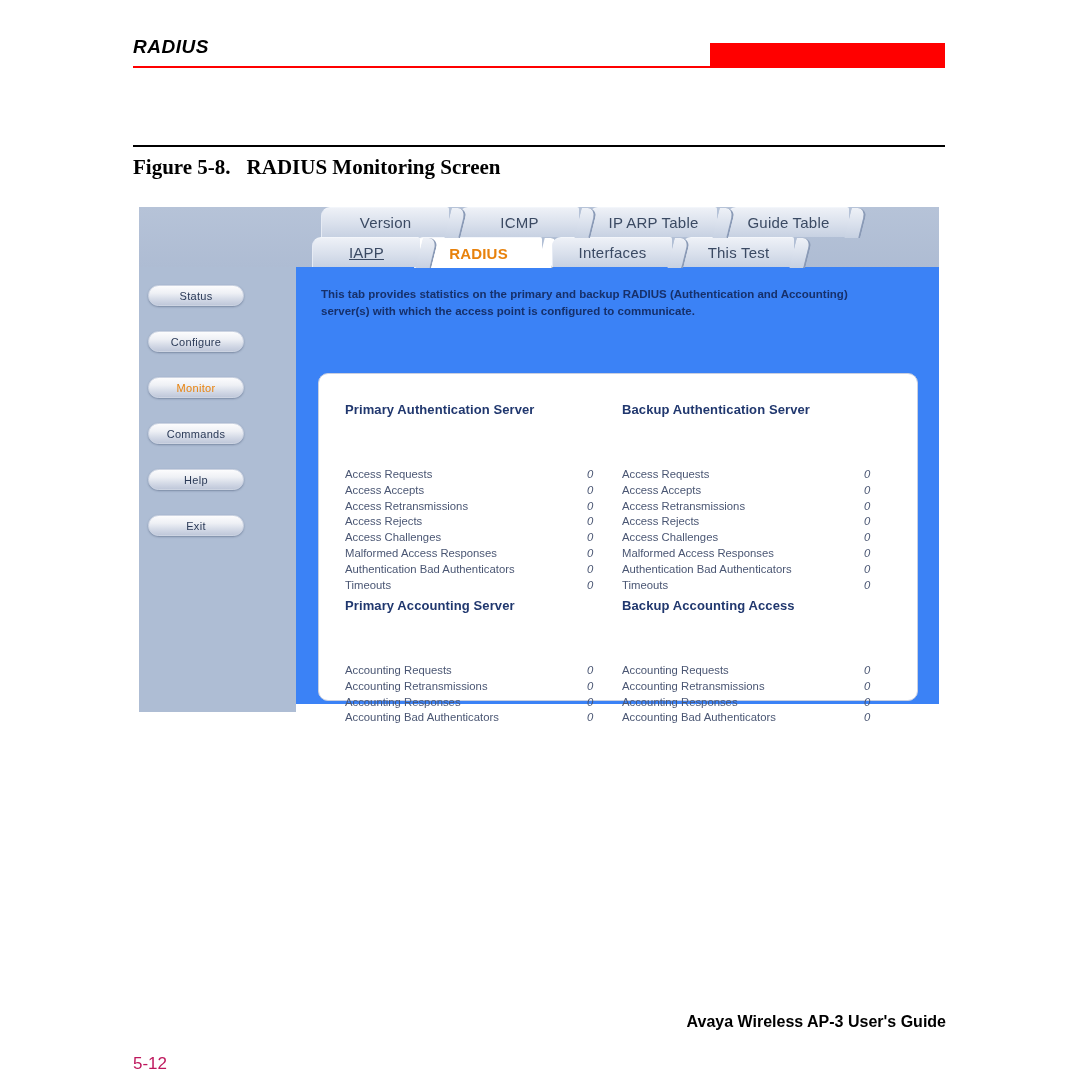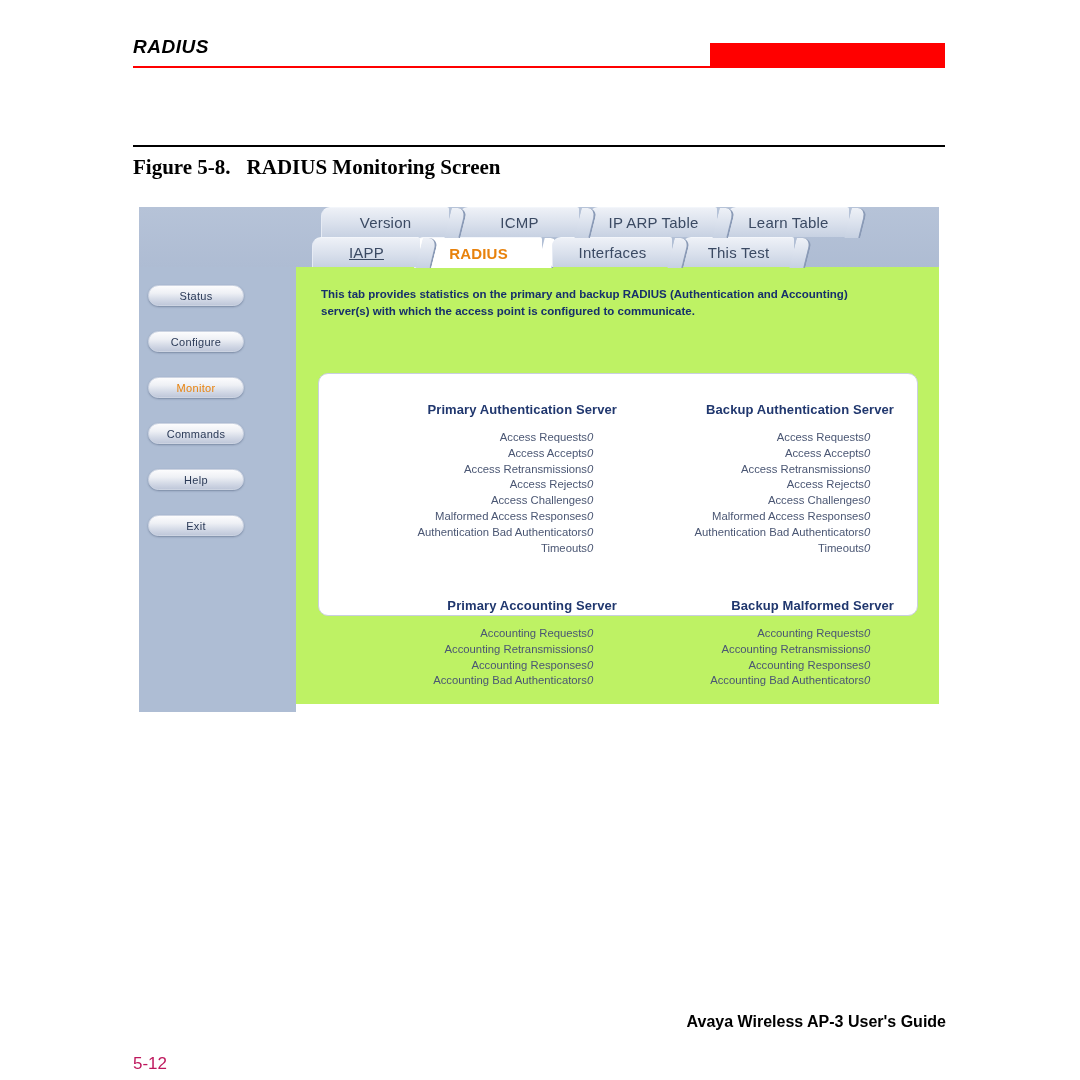--- a/index.html
+++ b/index.html
@@ -178,21 +178,21 @@
   }
   .side-btn.active { color: #e8820c; }
 
   
   .content {
     position: absolute;
     left: 157px;
     top: 60px;
     width: 643px;
     height: 437px;
-    background: #bef264;
+    background: #3b82f6;
   }
   .intro-text {
     position: absolute;
     left: 25px;
     top: 19px;
     width: 570px;
     font-size: 11.5px;
     font-weight: bold;
     color: #16306b;
     line-height: 1.45;
@@ -211,26 +211,25 @@
     align-items: center;
     justify-content: center;
   }
 
   
   .stats-panel {
     position: absolute;
     left: 22px;
     top: 106px;
     width: 600px;
-    height: 243px;
+    height: 328px;
     border: 1px solid #c9cfe0;
     border-radius: 10px;
     background: #ffffff;
     box-sizing: border-box;
-    text-align: right;
   }
   .stats-cols {
     position: absolute;
     left: 0;
     top: 0;
     width: 100%;
     height: 100%;
   }
   .stats-group {
     position: absolute;
@@ -251,20 +250,21 @@
   .stat-row {
     display: flex;
     align-items: baseline;
     height: 15.8px;
   }
   .stat-label {
     flex: 0 0 242px;
     font-size: 11.3px;
     color: #4a5673;
     white-space: nowrap;
+    margin-top: 37px;
   }
   .stat-value {
     font-size: 11.3px;
     font-style: italic;
     color: #4a5673;
   }
 
   
   .footer-page {
     position: absolute;
@@ -306,21 +306,21 @@
         <div class="tab" style="left: 0px; width: 128px; z-index: 20;">
           <span>Version</span>
         </div>
         <div class="tab" style="left: 138px; width: 120px; z-index: 19;">
           <span>ICMP</span>
         </div>
         <div class="tab" style="left: 268px; width: 128px; z-index: 18;">
           <span>IP ARP Table</span>
         </div>
         <div class="tab" style="left: 406px; width: 122px; z-index: 17;">
-          <span>Learn Table</span>
+          <span>Guide Table</span>
         </div>
       </div>
     <div class="tabrow row-bottom" id="tabs-bottom">
         <div class="tab" style="left: 16px; width: 108px; z-index: 20; text-decoration: underline;">
           <span>IAPP</span>
         </div>
         <div class="tab active" style="left: 118px; width: 128px; z-index: 9;">
           <span>RADIUS</span>
         </div>
         <div class="tab" style="left: 256px; width: 120px; z-index: 18;">
@@ -454,21 +454,21 @@
                 <span class="stat-label">Accounting Responses</span>
                 <span class="stat-value">0</span>
               </div>
               <div class="stat-row">
                 <span class="stat-label">Accounting Bad Authenticators</span>
                 <span class="stat-value">0</span>
               </div>
             </div>
         </div>
         <div class="stats-group col-right row-acct">
-          <div class="group-title">Backup Malformed Server</div>
+          <div class="group-title">Backup Accounting Access</div>
           <div id="backup_acct-rows">
               <div class="stat-row">
                 <span class="stat-label">Accounting Requests</span>
                 <span class="stat-value">0</span>
               </div>
               <div class="stat-row">
                 <span class="stat-label">Accounting Retransmissions</span>
                 <span class="stat-value">0</span>
               </div>
               <div class="stat-row">

